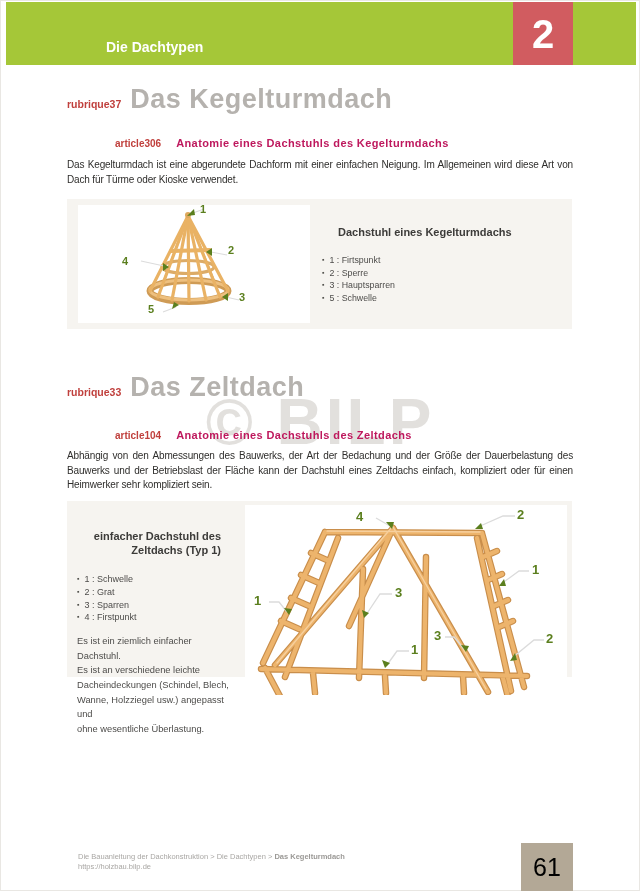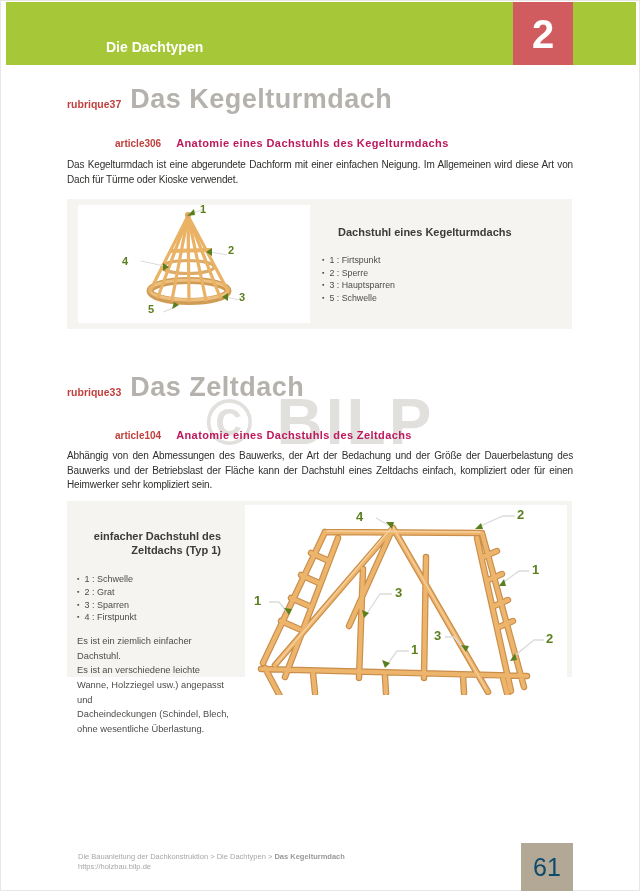--- a/index.html
+++ b/index.html
@@ -53,21 +53,21 @@
              font-size:64px;font-weight:bold;letter-spacing:3px;
              color:rgba(148,141,128,0.27);pointer-events:none;z-index:0;}
   .layer{position:relative;z-index:1;}
 
   
   .crumbs{position:absolute;left:78px;top:852px;color:#a9a7a4;font-size:7.5px;line-height:10px;}
   .crumbs b{color:#9b9996;}
   .crumbs a{color:#a9a7a4;text-decoration:none;display:block;}
   .page-num-box{position:absolute;left:521px;top:843px;width:52px;height:48px;background:#b3a896;
                 display:flex;align-items:center;justify-content:center;}
-  .page-num-box span{color:#0c4a6e;font-size:25px;font-weight:normal;}
+  .page-num-box span{color:#000000;font-size:25px;font-weight:normal;}
 </style>
 </head>
 <body>
 
 <div class="page">
 
   <div class="watermark">© BILP</div>
 
   <div class="layer">
 
@@ -163,22 +163,22 @@
         <h3 class="legend-title">einfacher Dachstuhl des Zeltdachs (Typ 1)</h3>
         <ul class="legend-list">
           <li>1 : Schwelle</li>
           <li>2 : Grat</li>
           <li>3 : Sparren</li>
           <li>4 : Firstpunkt</li>
         </ul>
         <p class="note">
           <span style="display:block">Es ist ein ziemlich einfacher Dachstuhl.</span>
           <span style="display:block">Es ist an verschiedene leichte</span>
+          <span style="display:block">Dacheindeckungen (Schindel, Blech,</span>
           <span style="display:block">Wanne, Holzziegel usw.) angepasst und</span>
-          <span style="display:block">Dacheindeckungen (Schindel, Blech,</span>
           <span style="display:block">ohne wesentliche Überlastung.</span>
         </p>
       </div>
       <div class="imgbox imgbox2">
         <svg width="322" height="190" viewBox="0 0 322 190">
           <defs>
             <path id="zframe" d="M80 27 L237 28 M80 27 L18 158 M93 33 L40 172
               M66 48 L84 56 M56 70 L74 78 M46 93 L64 101 M36 116 L54 124
               M148 23 L30 160 M148 23 L104 121
               M118 64 L114 173 M181 52 L179 173

